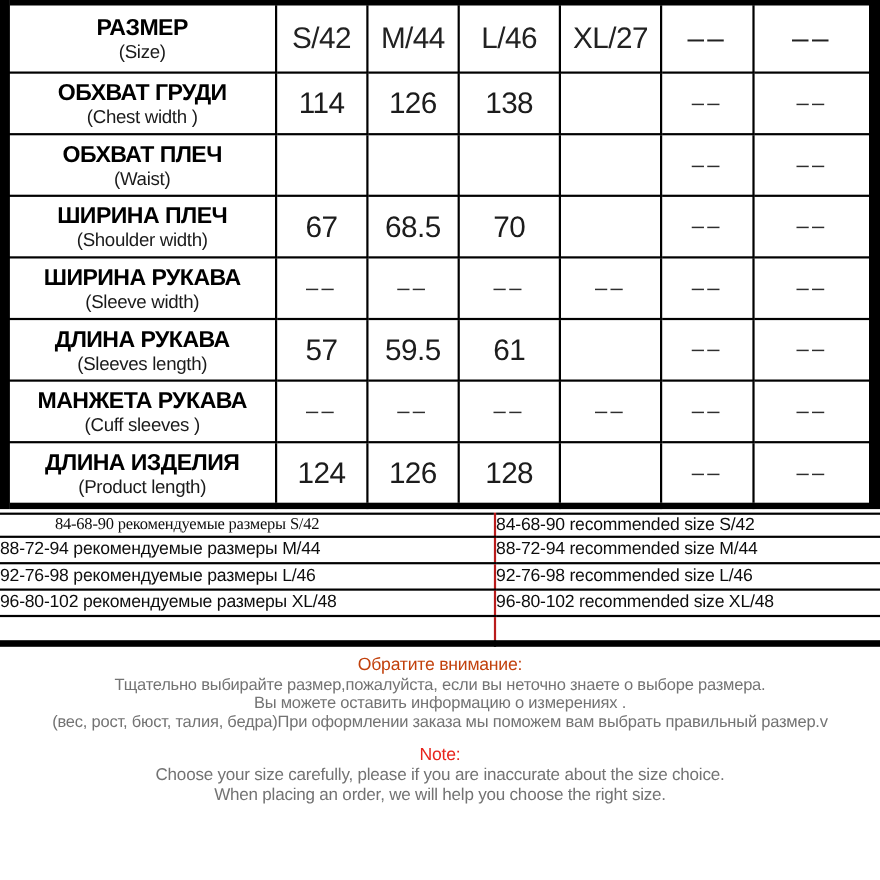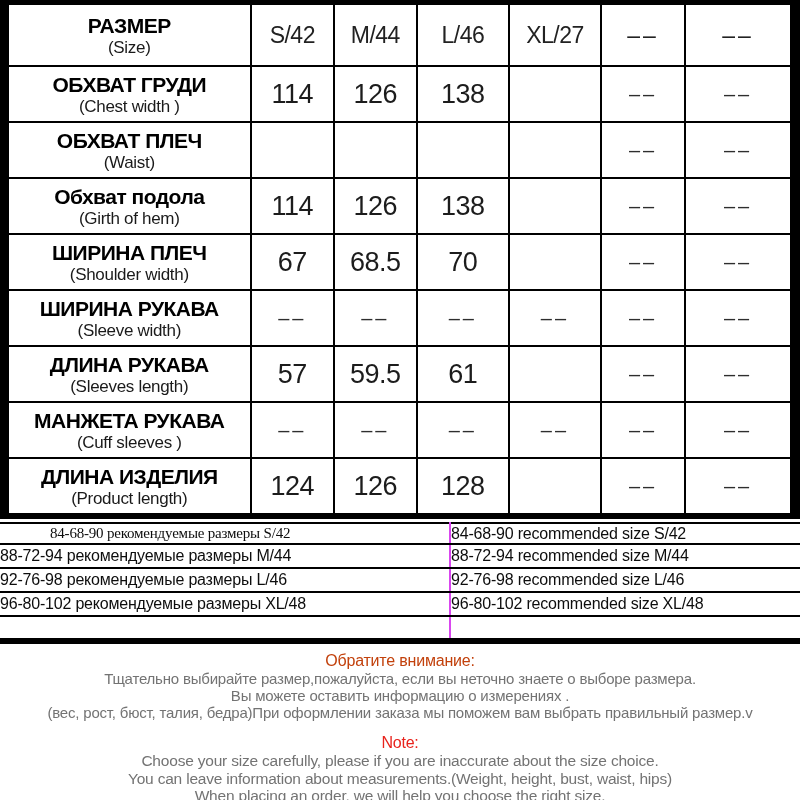--- a/index.html
+++ b/index.html
@@ -45,21 +45,21 @@
     font-size:17px;
     letter-spacing:-0.3px;
     line-height:19px;
     color:#1a1a1a;
   }
   td.val{
     font-size:27px;
     letter-spacing:-0.5px;
     color:#1c1c1c;
   }
-  tr.r0 td.val{font-size:23px;color:#222;}
+  tr.r0 td.val{font-size:27px;color:#222;}
   td.val.dash{
     font-size:20px;
     letter-spacing:3px;
     color:#2e2e2e;
     font-weight:400;
   }
 
   
   .gap{height:3px;background:#fff;}
   table.rec-table{
@@ -73,21 +73,21 @@
     border-bottom:2px solid #000;
     vertical-align:middle;
     padding:0;
     font-size:16px;
     letter-spacing:-0.2px;
     color:#0d0d0d;
     height:22px;
   }
   table.rec-table tr.rec0 td{height:19px;}
   table.rec-table tr.rec-empty td{height:21px;border-bottom:none;}
-  td.rec-ru{width:399px;padding-left:32px;border-right:2px solid #d946ef;border-radius:6px;}
+  td.rec-ru{width:399px;padding-left:32px;border-right:2px solid #b91c1c;border-radius:6px;}
   td.rec-en{padding-left:30px;border-radius:8px;}
   tr.rec0 td.rec-ru{
     font-family:"Liberation Serif", serif;
     font-size:15px;
     padding-left:50px;
   }
 
   
   .note{text-align:center;}
   .note-title{
@@ -152,32 +152,20 @@
         </td>
         <td class="val"></td>
         <td class="val"></td>
         <td class="val"></td>
         <td class="val"></td>
         <td class="val dash">––</td>
         <td class="val dash">––</td>
       </tr>
       <tr class="rn">
         <td class="lbl">
-          <div class="ru">Обхват подола</div>
-          <div class="en">(Girth of hem)</div>
-        </td>
-        <td class="val">114</td>
-        <td class="val">126</td>
-        <td class="val">138</td>
-        <td class="val"></td>
-        <td class="val dash">––</td>
-        <td class="val dash">––</td>
-      </tr>
-      <tr class="rn">
-        <td class="lbl">
           <div class="ru">ШИРИНА ПЛЕЧ</div>
           <div class="en">(Shoulder width)</div>
         </td>
         <td class="val">67</td>
         <td class="val">68.5</td>
         <td class="val">70</td>
         <td class="val"></td>
         <td class="val dash">––</td>
         <td class="val dash">––</td>
       </tr>
@@ -262,17 +250,16 @@
   <div class="note note-ru">
     <div class="note-title" style="color: #c2410c;">Обратите внимание:</div>
     <div class="note-line">Тщательно выбирайте размер,пожалуйста, если вы неточно знаете о выборе размера.</div>
     <div class="note-line">Вы можете оставить информацию о измерениях .</div>
     <div class="note-line">(вес, рост, бюст, талия, бедра)При оформлении заказа мы поможем вам выбрать правильный размер.v</div>
   </div>
 
   <div class="note note-en">
     <div class="note-title" style="color: rgb(232, 35, 28);">Note:</div>
     <div class="note-line">Choose your size carefully, please if you are inaccurate about the size choice.</div>
-    <div class="note-line">You can leave information about measurements.(Weight, height, bust, waist, hips)</div>
     <div class="note-line">When placing an order, we will help you choose the right size.</div>
   </div>
 
 </div>
 
 </body></html>

